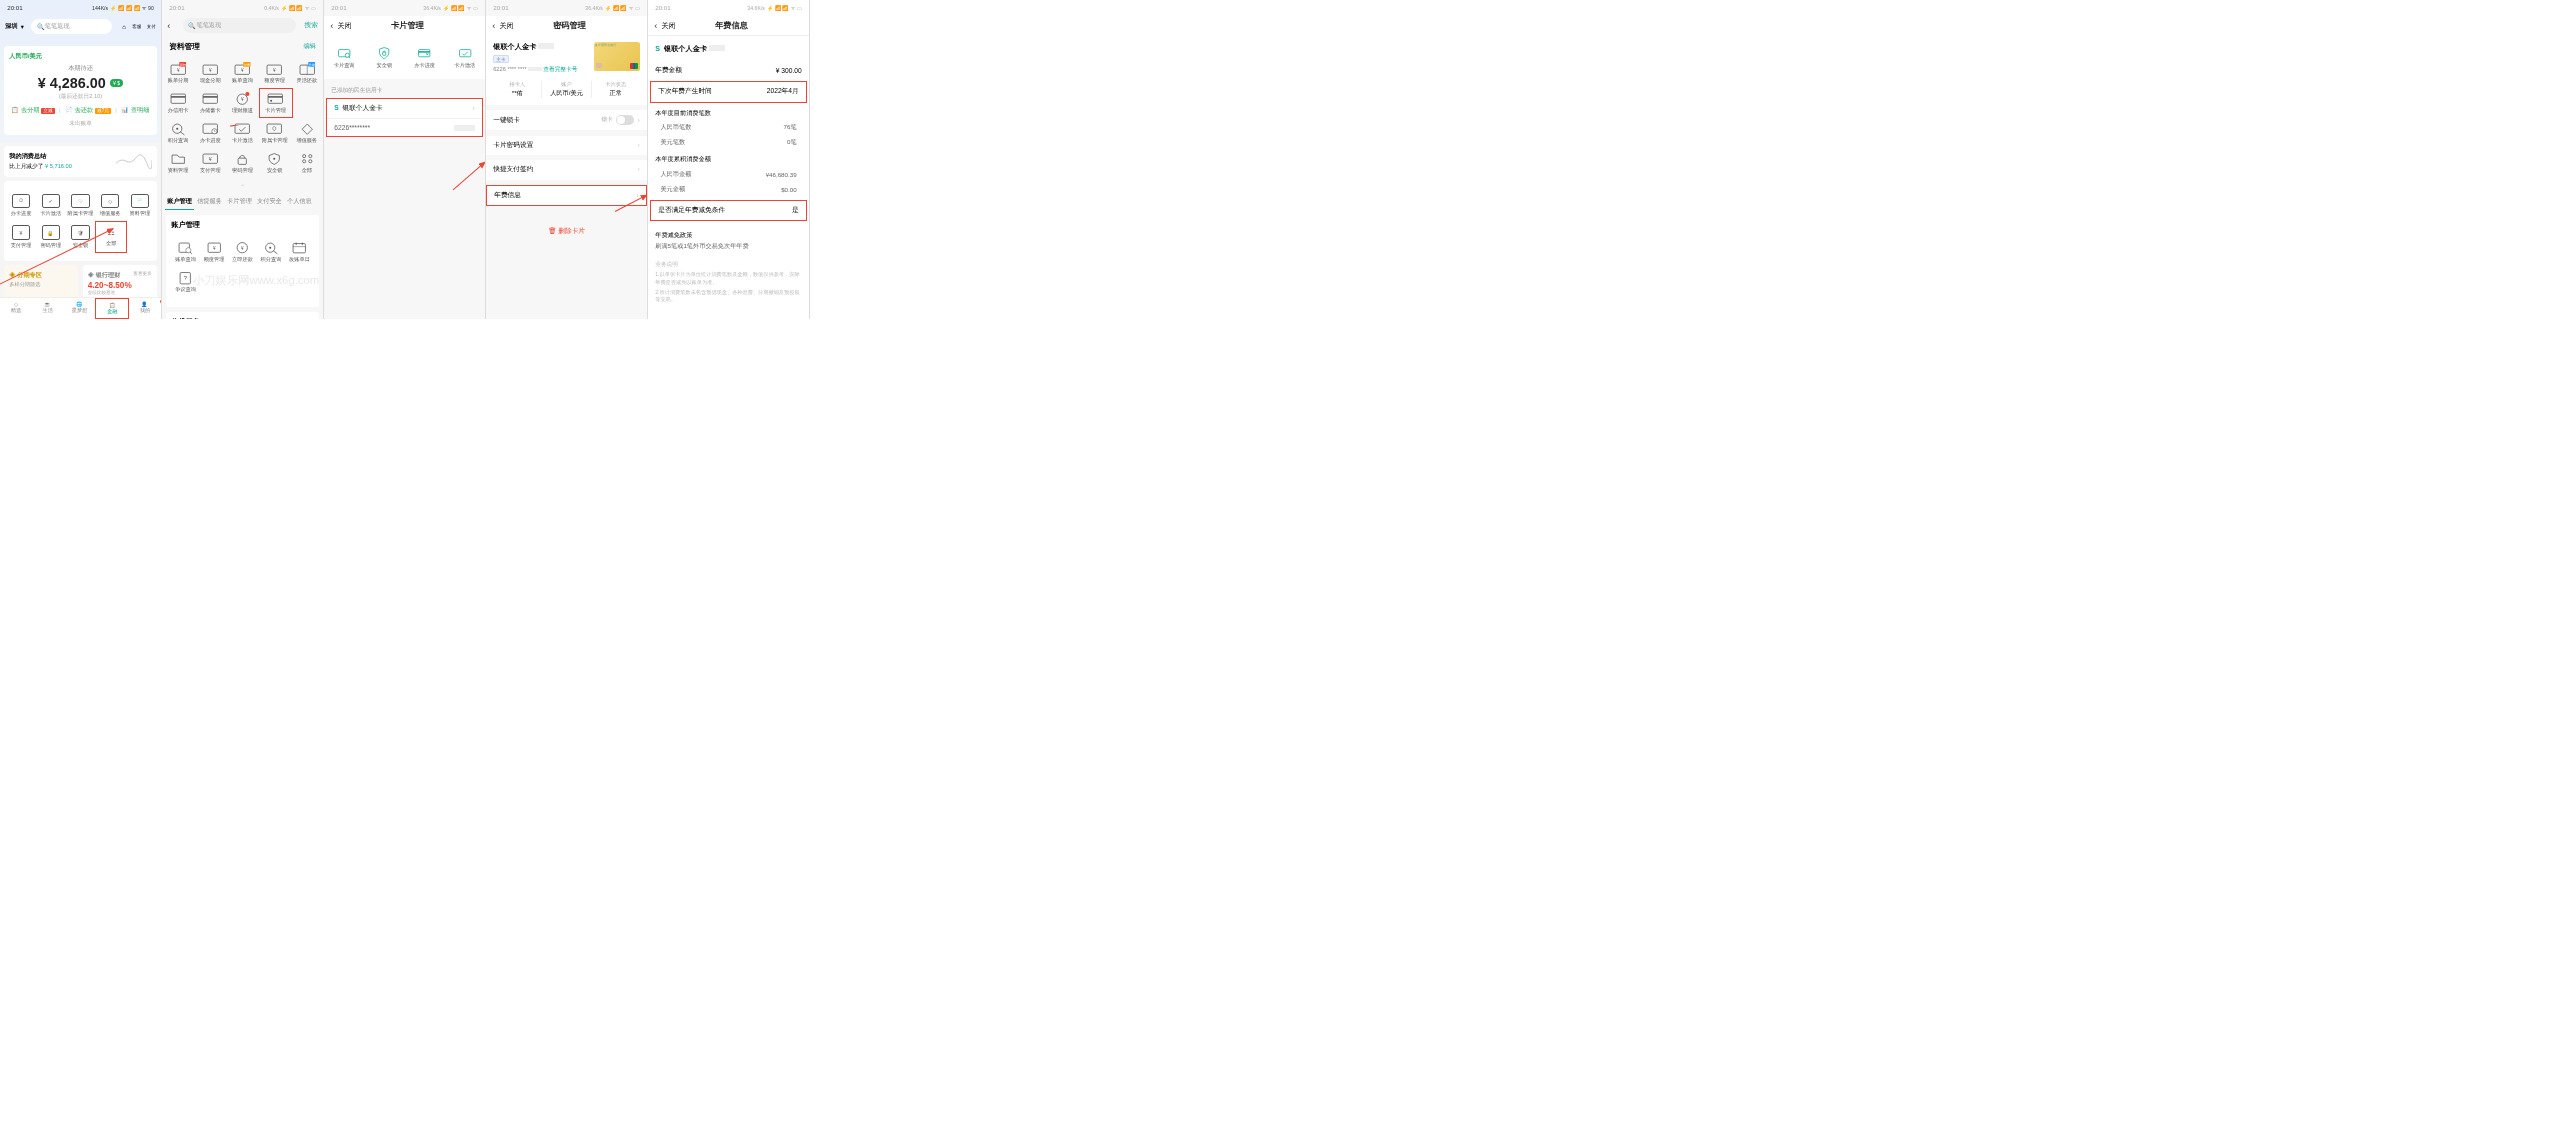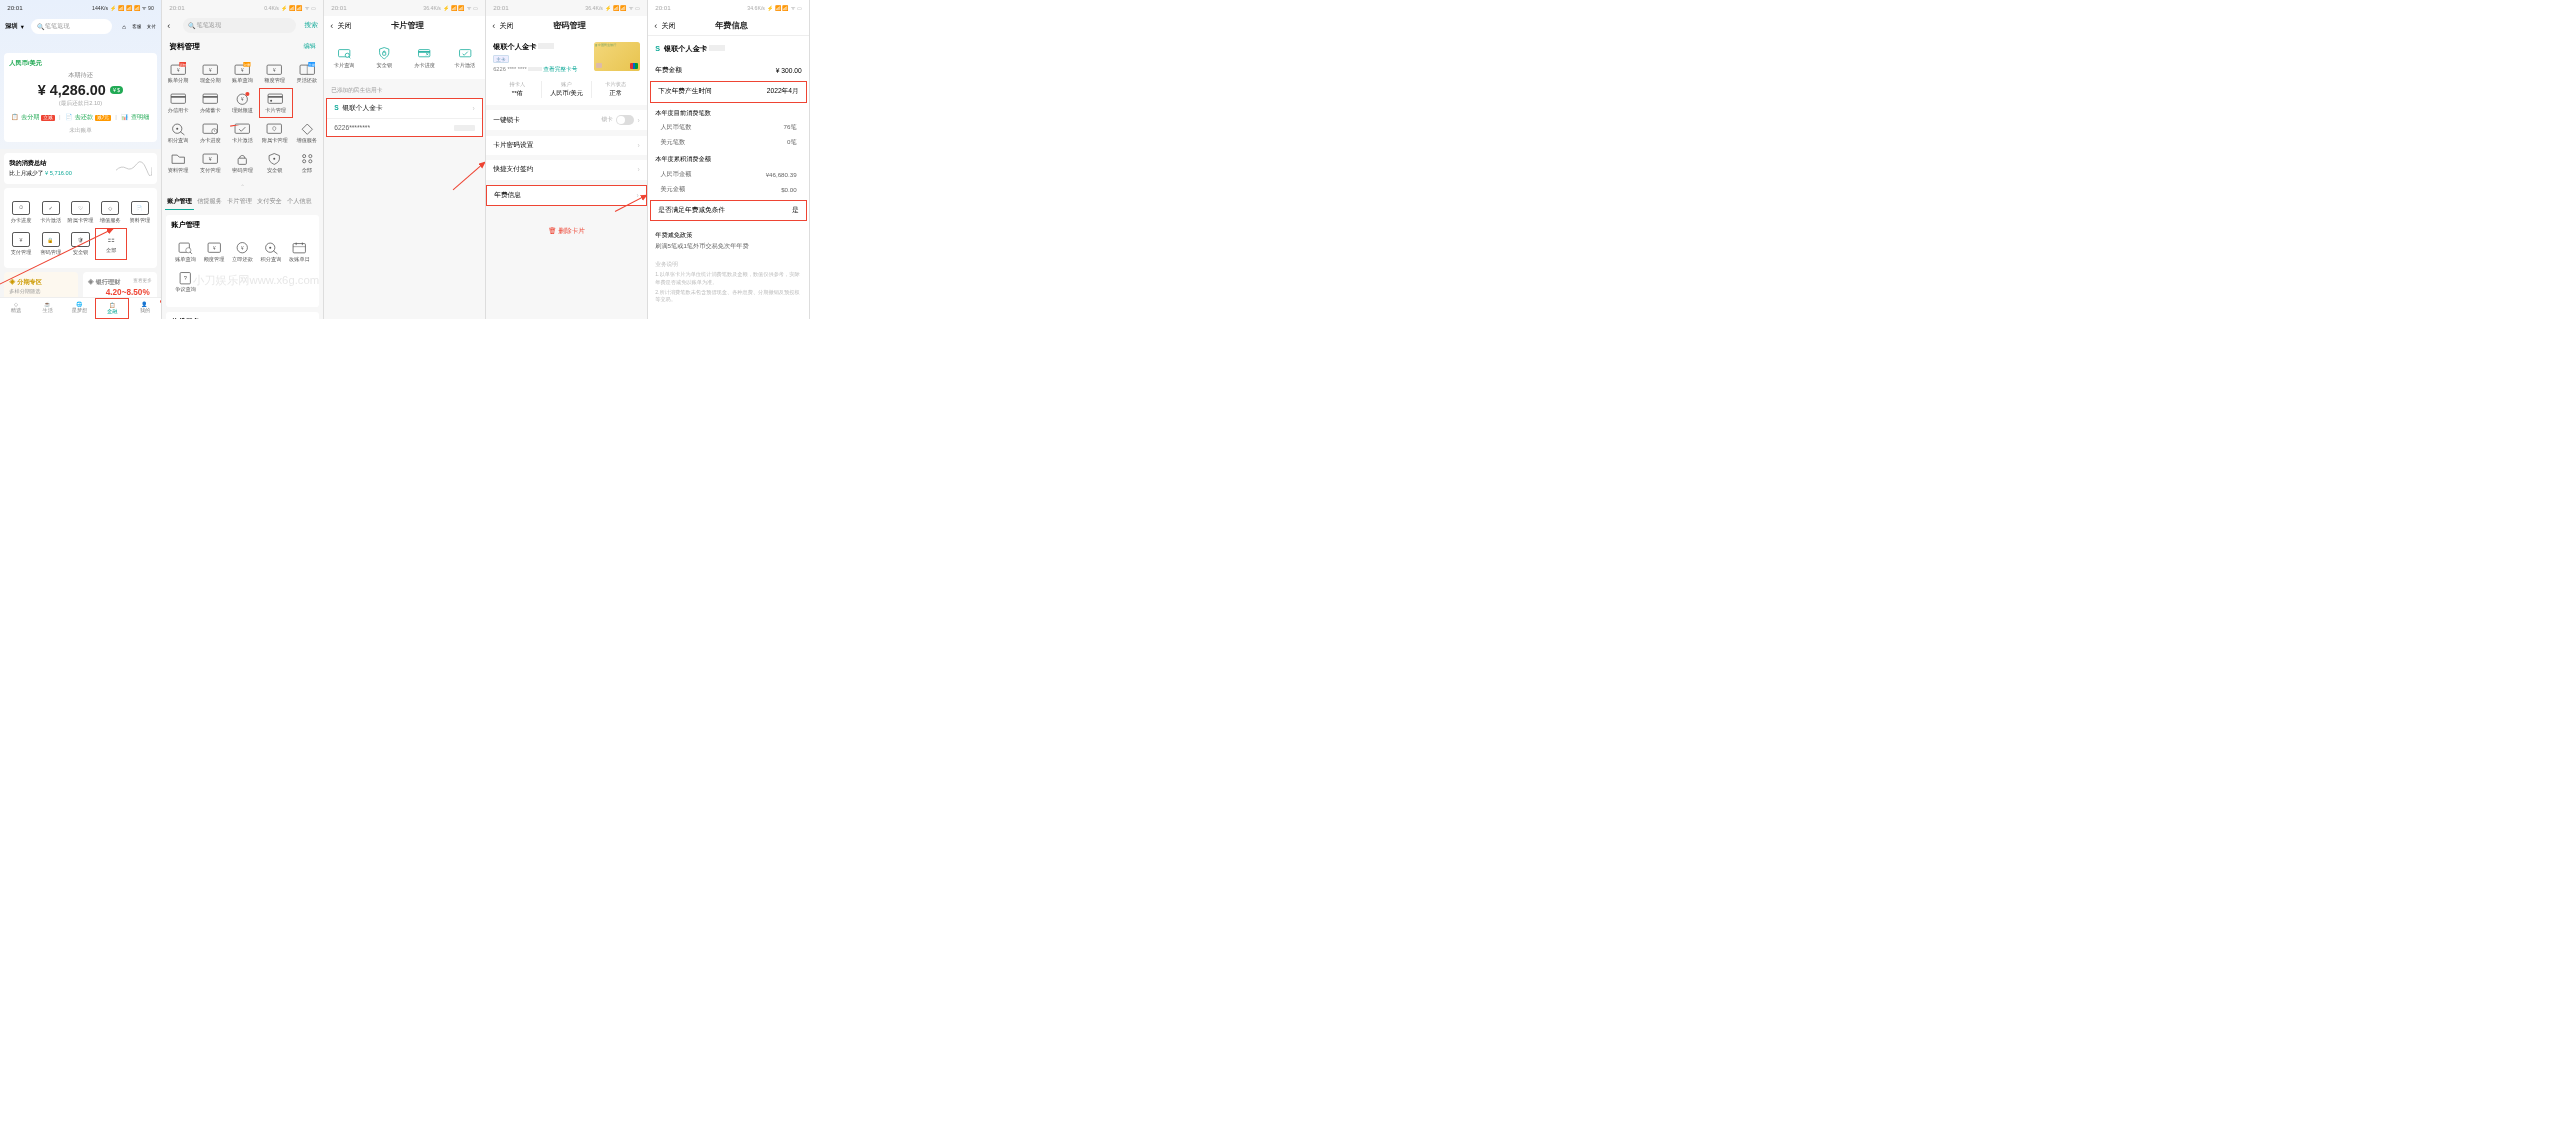--- a/index.html
+++ b/index.html
@@ -46,21 +46,21 @@
         </span>
     </div>
     <div class="s1-loc">
       <span style="font-weight:600;">深圳</span>
         <span>▾</span>
       <div class="search-box" style="flex:1;">🔍 <span>笔笔返现</span></div>
       <span style="margin:0 3.1px;">⌂</span>
       <span style="font-size:4.6px;text-align:center;">客服</span>
       <span style="font-size:4.6px;margin-left:2.1px;">支付</span>
     </div>
-    <div class="s1-card" style="margin-top:15px;">
+    <div class="s1-card" style="margin-top:8px;">
       <div style="font-size:6.2px;color:#2a5;font-weight:600;">人民币/美元</div>
       <div style="text-align:center;color:#888;margin-top:3.1px;">本期待还</div>
       <div style="display:flex;justify-content:center;align-items:center;gap:4.1px;margin:2.1px 0;">
         <div class="amount">¥ 4,286.00</div>
         <span class="pill">¥ $</span>
       </div>
       <div style="text-align:center;color:#aaa;font-size:5.7px;">(最后还款日2.10)</div>
       <div style="display:flex;justify-content:space-around;color:#2a5;margin-top:5.2px;font-size:6.2px;">
         <span>📋 <span>去分期</span> <span class="badge" style="background:#e43;color:#fff;">立减</span></span>
         <span style="color:#ccc;">|</span>
@@ -96,21 +96,21 @@
   <div style="display:flex;gap:4.1px;margin:0 4.1px;">
     <div class="s1-card" style="flex:1;margin:0;background:#fdf8ef;">
       <div style="color:#c90;font-weight:600;">◈ <span>分期专区</span></div>
       <div style="font-size:5.2px;color:#999;margin-top:1px;">多样分期随选</div>
     </div>
     <div class="s1-card" style="flex:1;margin:0;">
       <div style="display:flex;justify-content:space-between;">
           <span style="color:#888;font-weight:600;">◈ <span>银行理财</span></span>
           <span style="font-size:4.6px;color:#aaa;">查看更多</span>
         </div>
-      <div style="color:#e43;font-size:8.2px;font-weight:600;margin-top:1px;margin-left:18px;">4.20~8.50%</div>
+      <div style="color:#e43;font-size:8.2px;font-weight:600;margin-top:1px;">4.20~8.50%</div>
       <div style="font-size:4.6px;color:#aaa;">业绩比较基准</div>
     </div>
   </div>
   <div class="s1-tabbar">
     <div class="s1-tab"><div>◇</div><span>精选</span></div>
     <div class="s1-tab"><div>☕</div><span>生活</span></div>
     <div class="s1-tab"><div>🌐</div><span>星梦想</span></div>
     <div class="s1-tab active red-box"><div>📋</div><span>金融</span></div>
     <div class="s1-tab"><div style="position:relative;">👤<span style="position:absolute;top:-1px;right:-2.1px;width:3.1px;height:3.1px;background:#e43;border-radius:50%;"></span></div><span>我的</span></div>
   </div>

